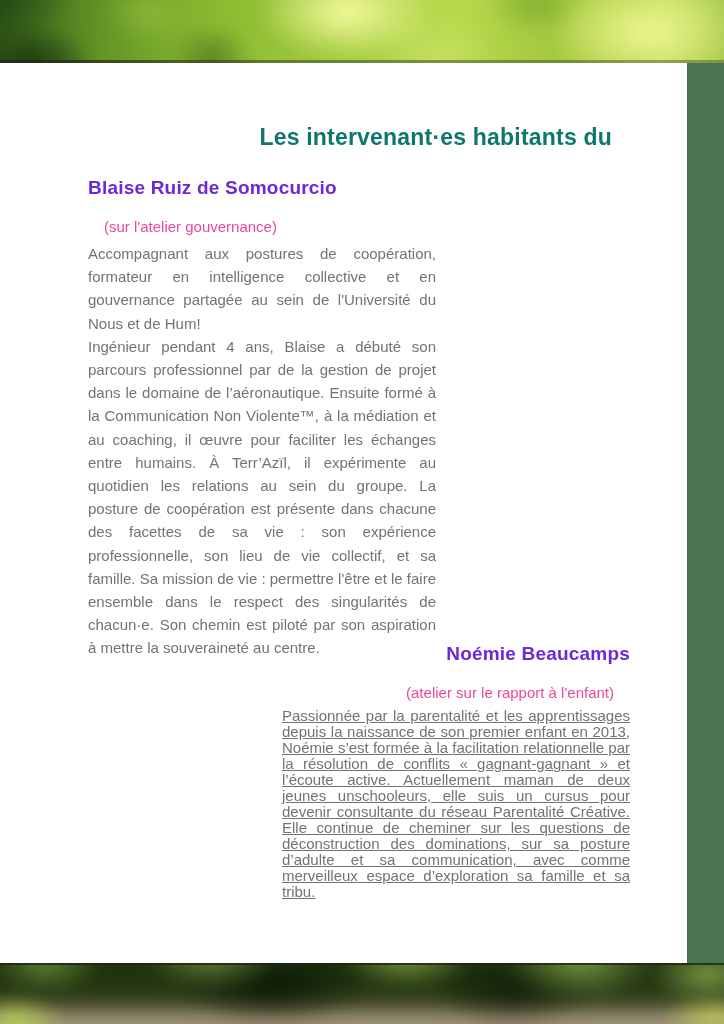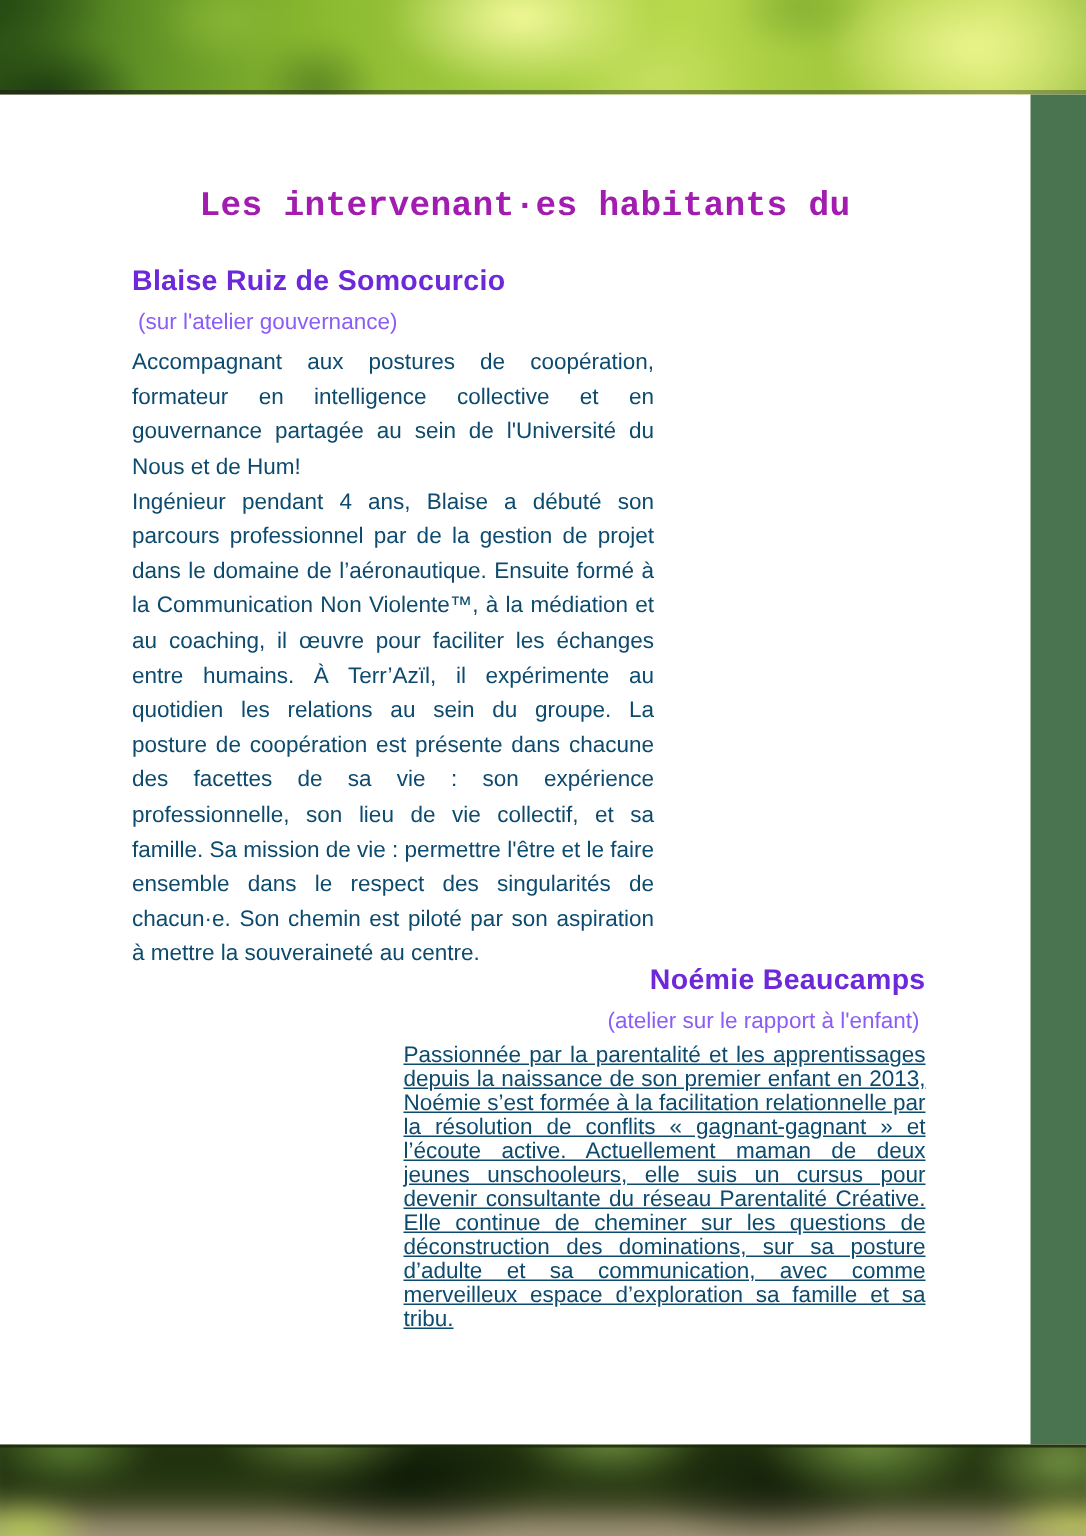--- a/index.html
+++ b/index.html
@@ -53,42 +53,41 @@
       radial-gradient(110px 50px at 70% 48%, rgba(12,22,6,.7), transparent 75%),
       linear-gradient(180deg, #24370f 0%, #1f300e 32%, #2b3c15 52%, #585638 66%, #a09478 78%, #9a8f72 90%, #8a8064 100%);
   }
   .bottom-banner .edge{
     position:absolute;left:0;right:0;top:0;height:2px;
     background:rgba(26,38,14,.8);
   }
   
   .page-title{
     position:absolute;top:108px;left:88px;width:524px;
-    text-align:center;font-size:23px;line-height:29px;font-weight:700;color:#a21caf;
+    text-align:right;font-size:23px;line-height:29px;font-weight:700;color:#0f766e;
     letter-spacing:.2px;
-    font-family:Liberation Mono, monospace;
   }
   .page-title span{display:block;}
   .section h2{
     margin:0;font-size:19px;line-height:24px;font-weight:700;color:#6d28d9;
     letter-spacing:.2px;
   }
   .section .subtitle{
-    margin:4px;font-size:15px;line-height:21px;color:#8b5cf6;
+    margin:16px;font-size:15px;line-height:21px;color:#ec4899;
   }
   .section p{
-    margin:0;font-size:15px;text-align:justify;color:#0c4a6e;
+    margin:0;font-size:15px;text-align:justify;color:#737373;
   }
   .sec-blaise{
     position:absolute;top:176px;left:88px;width:348px;
   }
   .sec-blaise .subtitle{margin-bottom:5px;}
   .sec-blaise p{line-height:23.2px;}
   .sec-noemie{
-    position:absolute;top:642px;left:269px;width:348px;
+    position:absolute;top:642px;left:282px;width:348px;
   }
   .sec-noemie h2,.sec-noemie .subtitle{text-align:right;}
   .sec-noemie .subtitle{margin-bottom:5px;}
   .sec-noemie p{line-height:16px;text-decoration:underline;}
 </style>
 </head>
 <body>
 
 <div class="top-banner">
   <div class="photo"></div>

